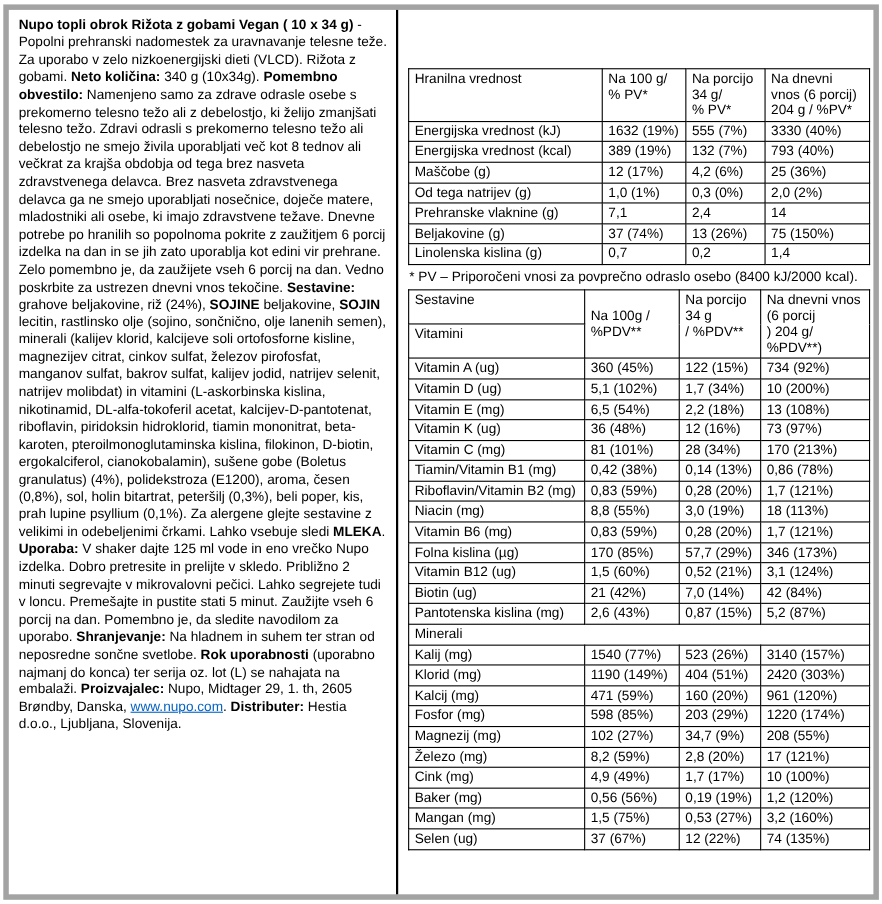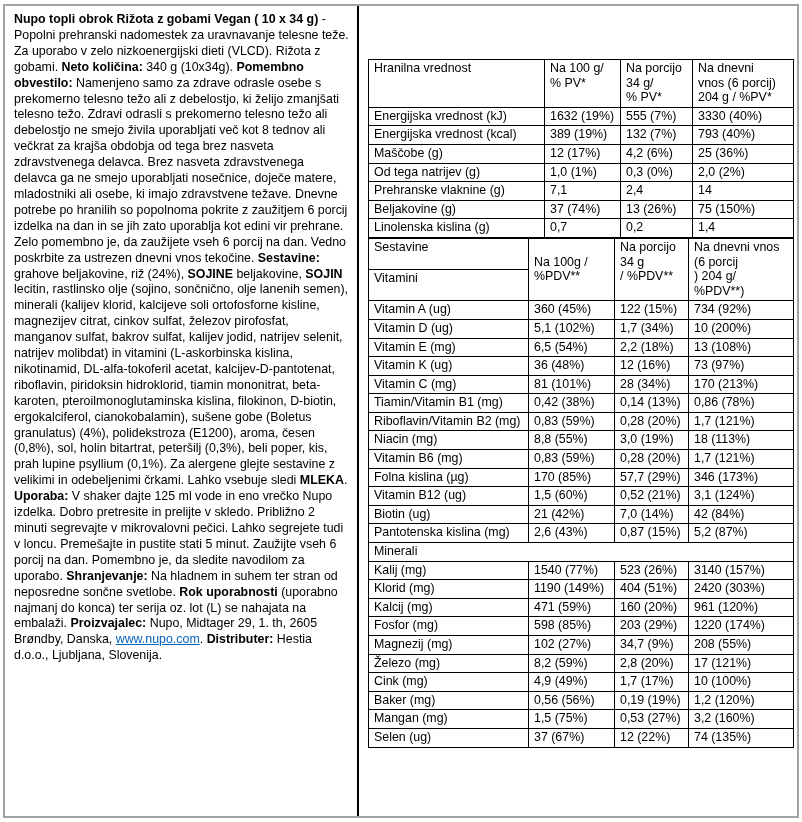--- a/index.html
+++ b/index.html
@@ -1,20 +1,20 @@
 <!DOCTYPE html>
 <html><head>
 <meta charset="utf-8">
 <style>
   * { margin:0; padding:0; box-sizing:border-box; }
   html,body { width:802px; height:822px; overflow:hidden; background:#ffffff;
               font-family:"Liberation Sans", sans-serif; color:#000; }
   .page  { position:relative; width:802px; height:822px; }
   .frame { position:absolute; left:3px; top:4px; width:796px; height:814px;
-           border:2px solid #a3a3a3; display:flex; background:#fff; }
+           border:5px solid #a3a3a3; display:flex; background:#fff; }
   .left-cell  { width:354px; min-width:354px; border-right:2px solid #000;
                 padding:6px 8px 0 9px; font-size:12.4px; line-height:15.9px;
                 text-align:left; }
   .left-cell .b { font-weight:bold; }
   .left-cell a.link { color:#0563c1; text-decoration:underline; cursor:pointer; }
   .right-cell { flex:1; padding:5px 3px 0 9px;margin-top:48px; }
   table { border-collapse:collapse; width:100%; table-layout:fixed; }
   td { border:1px solid #000; padding:1px 4px 2px 5px; font-size:12.4px;
        line-height:14.6px; vertical-align:top; overflow:hidden; }
   .ml { white-space:pre-line; }
@@ -92,20 +92,21 @@
             </tr>
             <tr>
               <td>Linolenska kislina (g)</td>
               <td>0,7</td>
               <td>0,2</td>
               <td>1,4</td>
             </tr>
           </tbody>
       </table>
 
+      <div class="fn">* PV – Priporočeni vnosi za povprečno odraslo osebo (8400 kJ/2000 kcal).</div>
 
       <table>
         <colgroup>
             <col style="width:160px">
             <col style="width:86px">
             <col style="width:74px">
             <col>
           </colgroup>
         <tbody>
           <tr>

